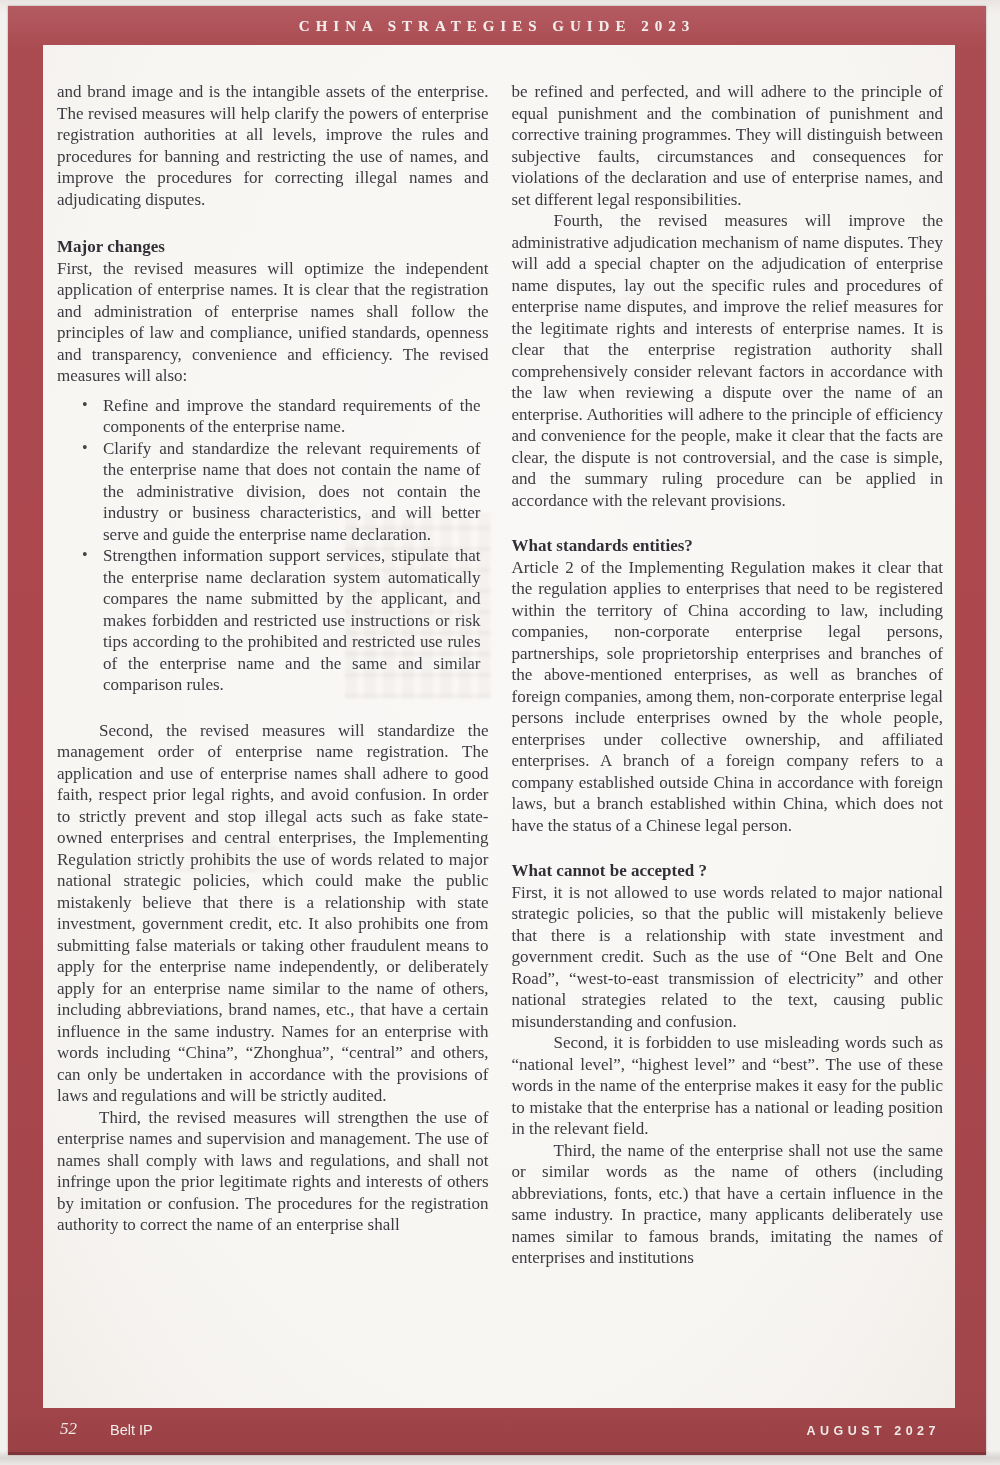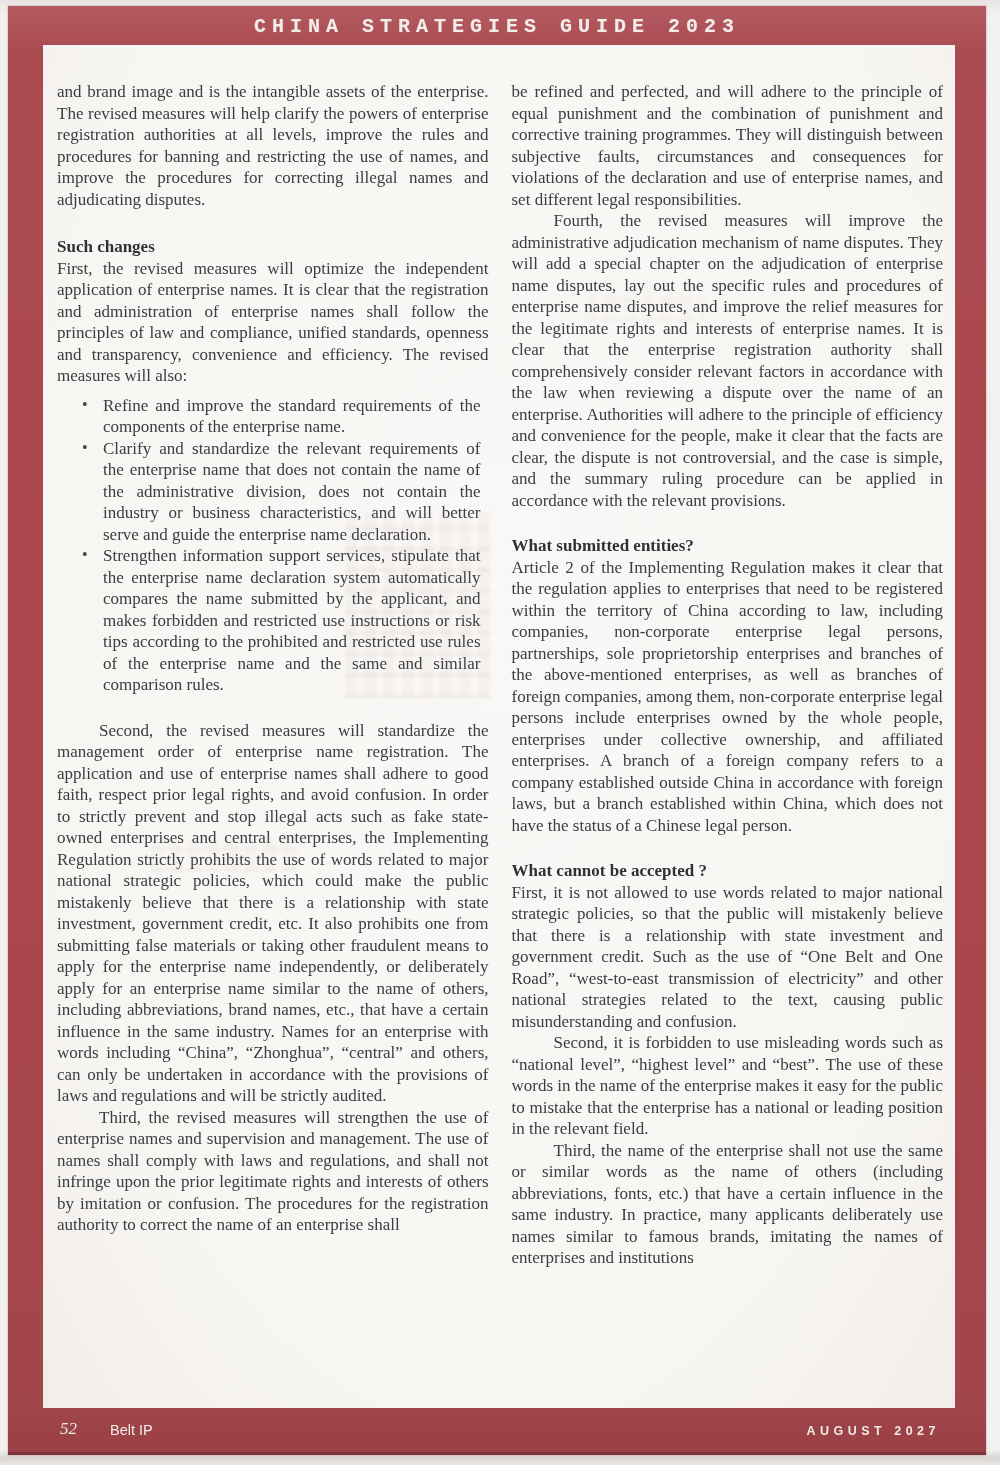--- a/index.html
+++ b/index.html
@@ -19,22 +19,22 @@
     position:absolute;left:8px;top:6px;width:978px;height:1446px;
     background:linear-gradient(180deg,var(--band-red) 0,#aa4b51 45px,#ad464d 52%,#a2464b 96%,#9a4146 100%);
     border-bottom:3px solid #7e3539;
     box-shadow:0 0 2px rgba(90,40,40,.4);
   }
   .header-band{
     position:absolute;left:0;top:0;right:0;height:41px;
     display:flex;align-items:center;justify-content:center;
   }
   .header-title{
-    color:#f3edea;font-family:Liberation Mono, monospace;font-weight:bold;
-    font-size:20px;letter-spacing:6px;white-space:nowrap;
+    color:#f3edea;font-family:Liberation Serif, serif;font-weight:bold;
+    font-size:15px;letter-spacing:6px;white-space:nowrap;
     text-shadow:0 0 1px rgba(255,255,255,.25);
     text-align:right;
   }
   .content{
     position:absolute;left:35px;top:39px;width:912px;height:1363px;
     background:radial-gradient(ellipse at 50% 40%, #faf8f6 0%, var(--paper) 70%, #f1eeea 100%);
     box-sizing:border-box;padding:36px 12px 0 14px;
     display:flex;gap:23px;overflow:hidden;
   }
   .col{
@@ -83,34 +83,34 @@
 
 <div class="scan">
   <div class="frame">
     <div class="header-band">
       <span class="header-title">CHINA STRATEGIES GUIDE 2023</span>
     </div>
 
     <div class="content">
       <div class="col">
           <p>and brand image and is the intangible assets of the enterprise. The revised measures will help clarify the powers of enterprise registration authorities at all levels, improve the rules and procedures for banning and restricting the use of names, and improve the procedures for correcting illegal names and adjudicating disputes.</p>
-          <h2>Such changes</h2>
+          <h2>Major changes</h2>
           <p>First, the revised measures will optimize the independent application of enterprise names. It is clear that the registration and administration of enterprise names shall follow the principles of law and compliance, unified standards, openness and transparency, convenience and efficiency. The revised measures will also:</p>
           <ul>
             <li>Refine and improve the standard requirements of the components of the enterprise name.</li>
             <li>Clarify and standardize the relevant requirements of the enterprise name that does not contain the name of the administrative division, does not contain the industry or business characteristics, and will better serve and guide the enterprise name declaration.</li>
             <li>Strengthen information support services, stipulate that the enterprise name declaration system automatically compares the name submitted by the applicant, and makes forbidden and restricted use instructions or risk tips according to the prohibited and restricted use rules of the enterprise name and the same and similar comparison rules.</li>
           </ul>
           <p class="indent gap">Second, the revised measures will standardize the management order of enterprise name registration. The application and use of enterprise names shall adhere to good faith, respect prior legal rights, and avoid confusion. In order to strictly prevent and stop illegal acts such as fake state-owned enterprises and central enterprises, the Implementing Regulation strictly prohibits the use of words related to major national strategic policies, which could make the public mistakenly believe that there is a relationship with state investment, government credit, etc. It also prohibits one from submitting false materials or taking other fraudulent means to apply for the enterprise name independently, or deliberately apply for an enterprise name similar to the name of others, including abbreviations, brand names, etc., that have a certain influence in the same industry. Names for an enterprise with words including “China”, “Zhonghua”, “central” and others, can only be undertaken in accordance with the provisions of laws and regulations and will be strictly audited.</p>
           <p class="indent">Third, the revised measures will strengthen the use of enterprise names and supervision and management. The use of names shall comply with laws and regulations, and shall not infringe upon the prior legitimate rights and interests of others by imitation or confusion. The procedures for the registration authority to correct the name of an enterprise shall</p>
         </div>
       <div class="col">
           <p>be refined and perfected, and will adhere to the principle of equal punishment and the combination of punishment and corrective training programmes. They will distinguish between subjective faults, circumstances and consequences for violations of the declaration and use of enterprise names, and set different legal responsibilities.</p>
           <p class="indent">Fourth, the revised measures will improve the administrative adjudication mechanism of name disputes. They will add a special chapter on the adjudication of enterprise name disputes, lay out the specific rules and procedures of enterprise name disputes, and improve the relief measures for the legitimate rights and interests of enterprise names. It is clear that the enterprise registration authority shall comprehensively consider relevant factors in accordance with the law when reviewing a dispute over the name of an enterprise. Authorities will adhere to the principle of efficiency and convenience for the people, make it clear that the facts are clear, the dispute is not controversial, and the case is simple, and the summary ruling procedure can be applied in accordance with the relevant provisions.</p>
-          <h2 class="gap">What submitted entities?</h2>
+          <h2 class="gap">What standards entities?</h2>
           <p>Article 2 of the Implementing Regulation makes it clear that the regulation applies to enterprises that need to be registered within the territory of China according to law, including companies, non-corporate enterprise legal persons, partnerships, sole proprietorship enterprises and branches of the above-mentioned enterprises, as well as branches of foreign companies, among them, non-corporate enterprise legal persons include enterprises owned by the whole people, enterprises under collective ownership, and affiliated enterprises. A branch of a foreign company refers to a company established outside China in accordance with foreign laws, but a branch established within China, which does not have the status of a Chinese legal person.</p>
           <h2 class="gap">What cannot be accepted ?</h2>
           <p>First, it is not allowed to use words related to major national strategic policies, so that the public will mistakenly believe that there is a relationship with state investment and government credit. Such as the use of “One Belt and One Road”, “west-to-east transmission of electricity” and other national strategies related to the text, causing public misunderstanding and confusion.</p>
           <p class="indent">Second, it is forbidden to use misleading words such as “national level”, “highest level” and “best”. The use of these words in the name of the enterprise makes it easy for the public to mistake that the enterprise has a national or leading position in the relevant field.</p>
           <p class="indent">Third, the name of the enterprise shall not use the same or similar words as the name of others (including abbreviations, fonts, etc.) that have a certain influence in the same industry. In practice, many applicants deliberately use names similar to famous brands, imitating the names of enterprises and institutions</p>
         </div>
     </div>
 
     <span class="footer-pageno">52</span>
     <span class="footer-pub">Belt IP</span>

